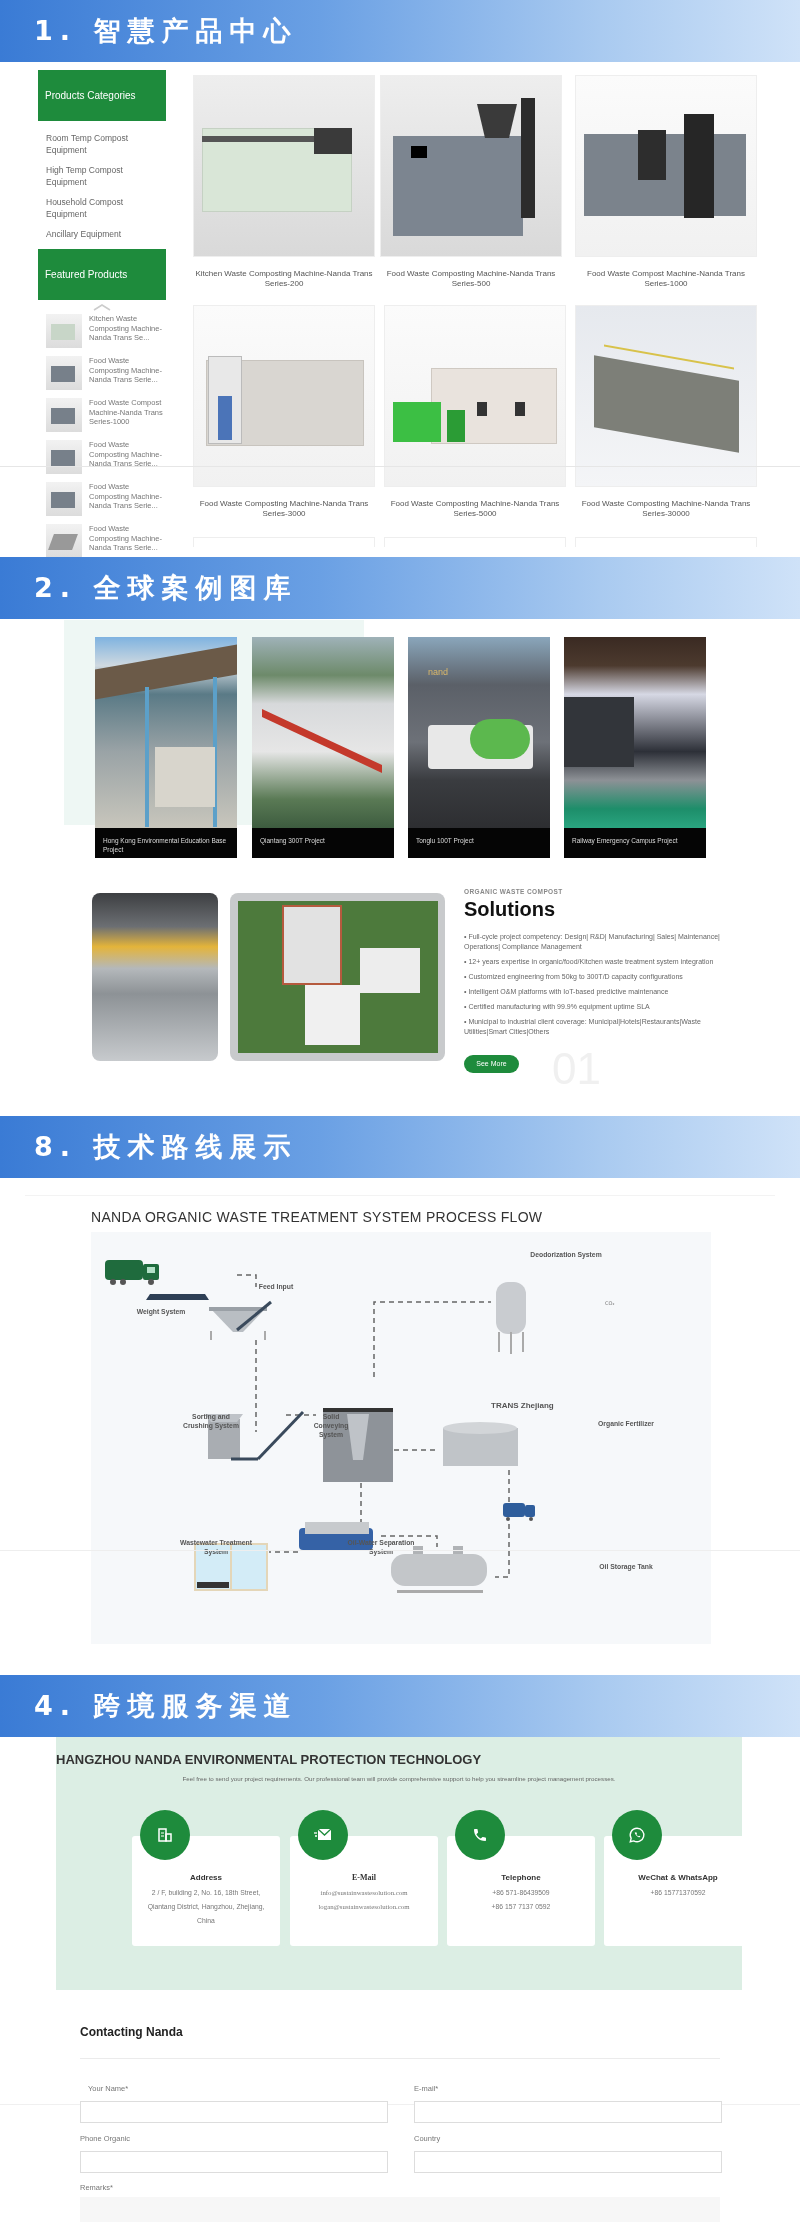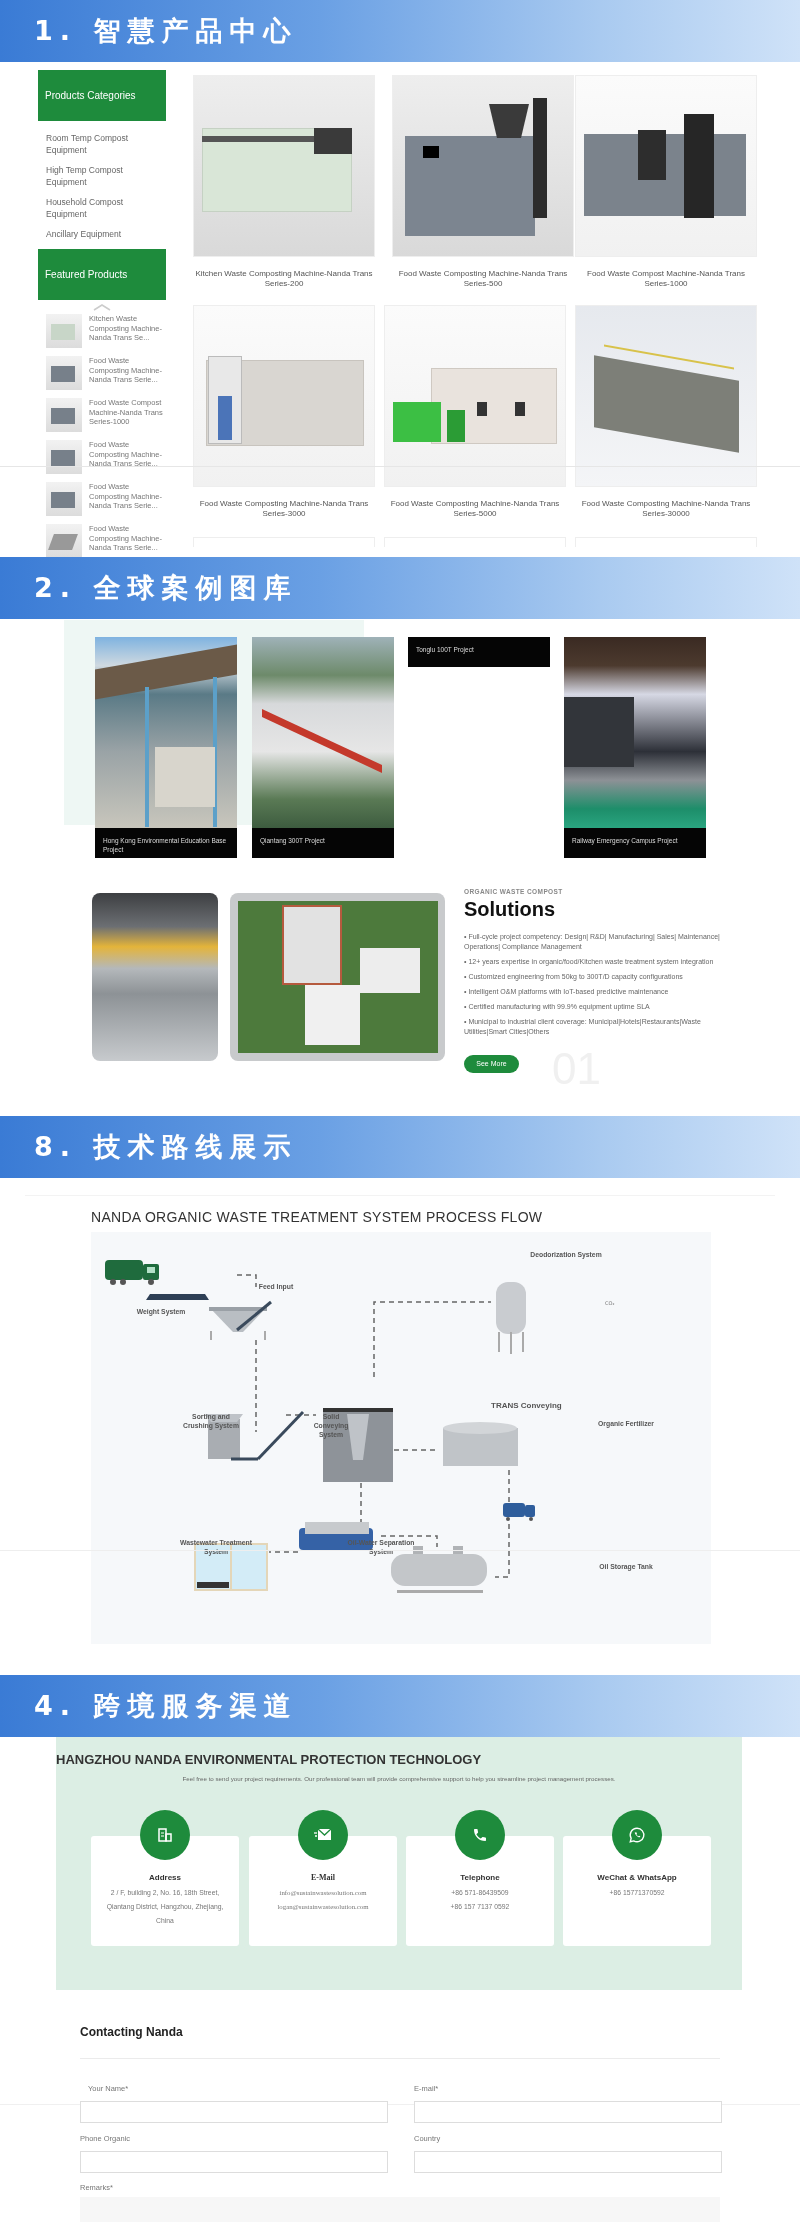--- a/index.html
+++ b/index.html
@@ -40,21 +40,21 @@
 
   
   .flow-title { position: absolute; left: 91px; top: 1209px; font-size: 14px; color: #333; letter-spacing: 0.3px; }
   .flow-box { position: absolute; left: 91px; top: 1232px; width: 620px; height: 412px; background: #f6f8fa; }
   .flabel { position: absolute; font-size: 6.8px; color: #555; font-weight: bold; text-align: center; line-height: 9px; }
 
   
   .contact-bg { position: absolute; left: 56px; top: 1737px; width: 686px; height: 253px; background: #dceee4; }
   .contact-title { position: absolute; left: 56px; top: 1752px; width: 686px; font-size: 13px; font-weight: bold; color: #333; }
   .contact-sub { position: absolute; left: 56px; top: 1775px; width: 686px; text-align: center; font-size: 6.2px; color: #666; }
-  .ccard { position: absolute; top: 1836px; width: 148px; height: 110px; background: #fff; border-radius: 3px; text-align: center; }
+  .ccard { position: absolute; top: 1836px; width: 148px; height: 110px; background: #fff; border-radius: 3px; text-align: center; margin-left: 41px; }
   .ccircle { position: absolute; top: 1810px; width: 50px; height: 50px; border-radius: 50%; background: #1e8b3c; display: flex; align-items: center; justify-content: center; }
   .ccard .ct { font-size: 8px; font-weight: bold; color: #333; margin-top: 37px; }
   .ccard .cv { font-size: 6.8px; color: #777; line-height: 14px; margin-top: 4px; padding: 0 8px; }
 
   .form-title { position: absolute; left: 80px; top: 2025px; font-size: 12px; font-weight: bold; color: #222; }
   .form-sep { position: absolute; left: 80px; top: 2058px; width: 640px; height: 1px; background: #ebebeb; }
   .flab { position: absolute; font-size: 7.5px; color: #777; }
   .finput { position: absolute; height: 22px; border: 1px solid #ddd; background: #fff; font-size: 8px; padding: 0 6px; outline: none; }
   .ftextarea { position: absolute; left: 80px; top: 2197px; width: 640px; height: 30px; background: #f7f7f7; border: none; resize: none; }
 </style>
@@ -123,21 +123,21 @@
 </div>
 
 <div class="prod" style="left:193px; top:75px;">
   <div class="pimg">
     <div class="mach" style="left:8px;top:52px;width:150px;height:84px;background:#d9e6d7;border:1px solid #c5d1c3;"></div>
     <div class="mach" style="left:120px;top:52px;width:38px;height:26px;background:#3a3a3a;"></div>
     <div class="mach" style="left:8px;top:60px;width:112px;height:6px;background:#555;"></div>
   </div>
   <div class="ptitle">Kitchen Waste Composting Machine-Nanda Trans Series-200</div>
 </div>
-<div class="prod" style="left:392px; top:75px;">
+<div class="prod" style="left:380px; top:75px;">
   <div class="pimg">
     <div class="mach" style="left:12px;top:60px;width:130px;height:100px;background:#7c8590;"></div>
     <div class="mach" style="left:96px;top:28px;width:40px;height:34px;background:#3a3a3a;clip-path:polygon(0 0,100% 0,80% 100%,20% 100%);"></div>
     <div class="mach" style="left:140px;top:22px;width:14px;height:120px;background:#2c2c2c;"></div>
     <div class="mach" style="left:30px;top:70px;width:16px;height:12px;background:#000;"></div>
   </div>
   <div class="ptitle">Food Waste Composting Machine-Nanda Trans Series-500</div>
 </div>
 <div class="prod" style="left:575px; top:75px;">
   <div class="pimg white">
@@ -195,20 +195,25 @@
   </div>
   <div class="ccap">Hong Kong Environmental Education Base Project</div>
 </div>
 <div class="case" style="left:252px;">
   <div class="cimg" style="background:linear-gradient(180deg,#9fb2b8 0%,#6d8a6a 20%,#d7d9db 35%,#e6e6e6 60%,#5a7a55 85%,#3d5c3f 100%);">
     <div style="position:absolute;left:10px;top:100px;width:120px;height:8px;background:#c4392b;transform:skewY(25deg);"></div>
   </div>
   <div class="ccap">Qiantang 300T Project</div>
 </div>
 <div class="case" style="left:408px;">
+  <div class="cimg" style="background:linear-gradient(180deg,#8aa6bb 0%,#5b6068 25%,#6d7178 55%,#3a3c40 75%,#2d2e31 100%);">
+    <div style="position:absolute;left:20px;top:30px;width:122px;height:10px;color:#d9b76a;font-size:9px;">nand</div>
+    <div style="position:absolute;left:20px;top:88px;width:105px;height:44px;background:#e8e8e8;border-radius:4px;"></div>
+    <div style="position:absolute;left:62px;top:82px;width:60px;height:40px;background:#5cb84e;border-radius:20px;"></div>
+  </div>
   <div class="ccap">Tonglu 100T Project</div>
 </div>
 <div class="case" style="left:564px;">
   <div class="cimg" style="background:linear-gradient(180deg,#3a2a22 0%,#4c3a2e 15%,#d6d8e4 30%,#2d3038 60%,#8d9196 75%,#1d8e6a 90%,#2aa580 100%);">
     <div style="position:absolute;left:0;top:60px;width:70px;height:70px;background:#32353a;"></div>
   </div>
   <div class="ccap">Railway Emergency Campus Project</div>
 </div>
 
 <div class="sol-img" style="left:92px;top:893px;width:126px;height:168px;background:linear-gradient(180deg,#3d3f42 0%,#6c6f73 20%,#e4b43a 32%,#b4b8bb 45%,#8d9296 60%,#c7cacd 100%);"></div>
@@ -304,21 +309,21 @@
     <rect x="322" y="314" width="10" height="8" fill="#b0b3b6"></rect>
     <rect x="362" y="314" width="10" height="8" fill="#b0b3b6"></rect>
     <rect x="306" y="358" width="86" height="3" fill="#aaa"></rect>
     <text x="514" y="73" font-size="5" fill="#777" font-family="DejaVu Sans, sans-serif">CO₂</text>
   </svg>
   <div class="flabel" style="left:40px;top:75px;width:60px;">Weight System</div>
   <div class="flabel" style="left:160px;top:50px;width:50px;">Feed Input</div>
   <div class="flabel" style="left:430px;top:18px;width:90px;">Deodorization System</div>
   <div class="flabel" style="left:90px;top:180px;width:60px;">Sorting and Crushing System</div>
   <div class="flabel" style="left:215px;top:180px;width:50px;">Solid Conveying System</div>
-  <div class="flabel" style="left:400px;top:169px;width:90px;font-size:8px;text-align:left;">TRANS Conveying</div>
+  <div class="flabel" style="left:400px;top:169px;width:90px;font-size:8px;text-align:left;">TRANS Zhejiang</div>
   <div class="flabel" style="left:500px;top:187px;width:70px;">Organic Fertilizer</div>
   <div class="flabel" style="left:85px;top:306px;width:80px;">Wastewater Treatment System</div>
   <div class="flabel" style="left:250px;top:306px;width:80px;">Oil-Water Separation System</div>
   <div class="flabel" style="left:500px;top:330px;width:70px;">Oil Storage Tank</div>
 </div>
 <div class="hline" style="top:1550px;background:#eeeeee;"></div>
 
 <div class="section-header" style="top:1675px;">
   <span>4. 跨境服务渠道</span>
 </div>

